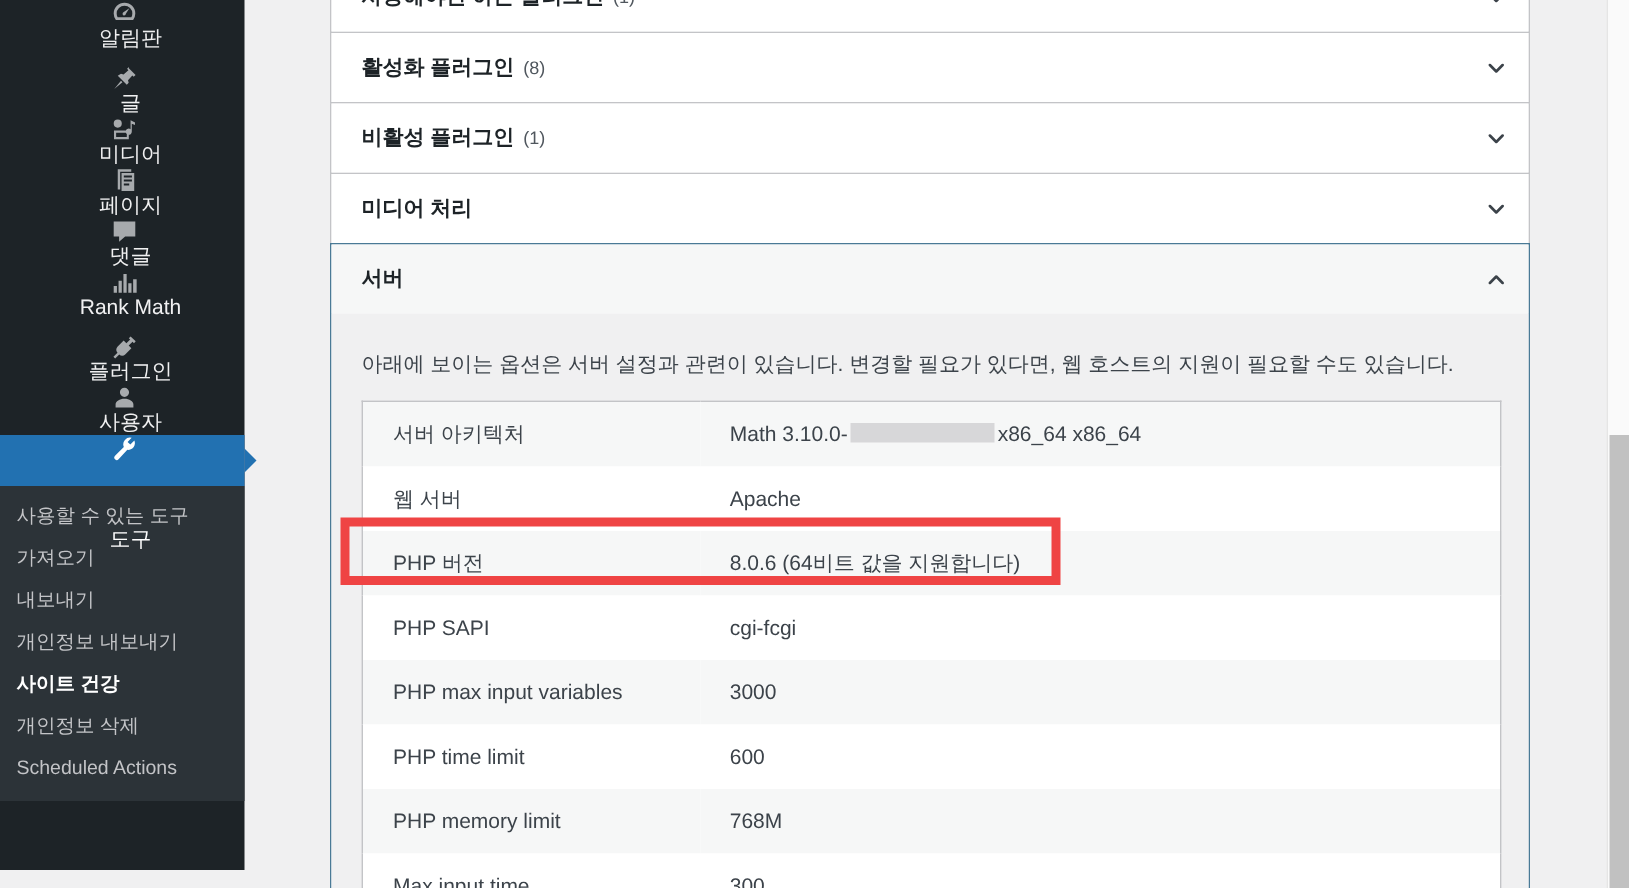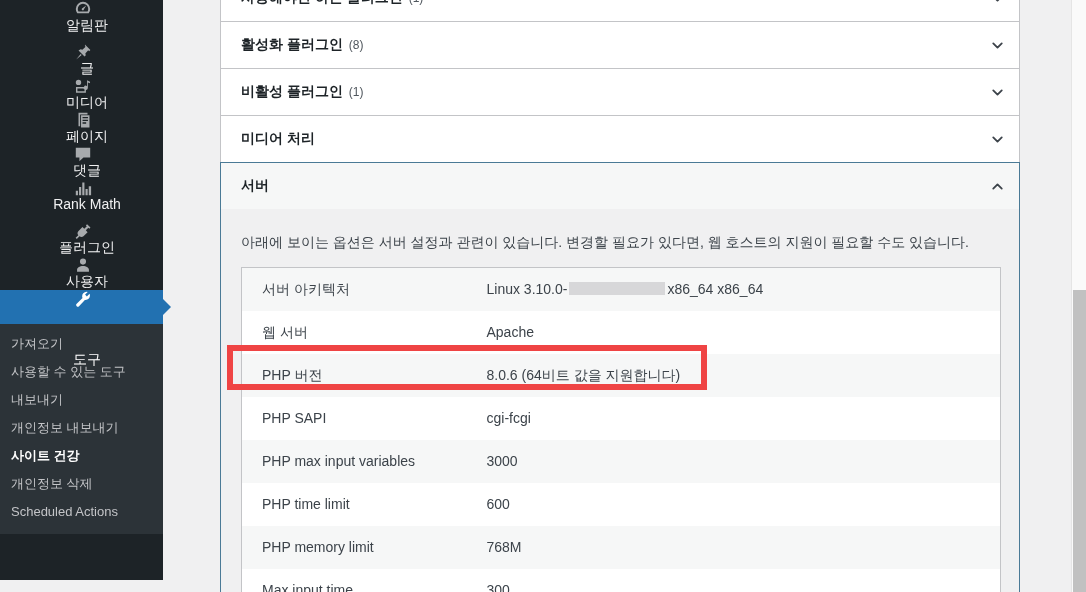--- a/index.html
+++ b/index.html
@@ -201,22 +201,22 @@
         </div>
         <div class="menu-top current">
           <span class="mi">
             <svg width="18" height="18" viewBox="0 0 20 20" fill="currentColor">
               <path d="M17.3 4.1l-3 3-2-2 3-3A5 5 0 009.5 8.9L3 15.4a1.8 1.8 0 002.6 2.6L12.1 11a5 5 0 005.2-6.9z"></path>
             </svg>
           </span>
           <span class="lbl">도구</span>
         </div>
         <div class="submenu">
+          <span class="sub-item">사용할 수 있는 도구</span>
           <span class="sub-item">가져오기</span>
-          <span class="sub-item">사용할 수 있는 도구</span>
           <span class="sub-item">내보내기</span>
           <span class="sub-item">개인정보 내보내기</span>
           <span class="sub-item current">사이트 건강</span>
           <span class="sub-item">개인정보 삭제</span>
           <span class="sub-item">Scheduled Actions</span>
         </div>
       </div>
   </nav>
 
   <main id="content">
@@ -269,21 +269,21 @@
                 <path d="M5 12.5l5-5 5 5"></path>
               </svg>
             </span>
           </div>
           <div class="acc-body">
             <p class="acc-desc">아래에 보이는 옵션은 서버 설정과 관련이 있습니다. 변경할 필요가 있다면, 웹 호스트의 지원이 필요할 수도 있습니다.</p>
             <table class="health-table">
               <tbody>
                 <tr class="alt">
                   <td class="k">서버 아키텍처</td>
-                  <td class="v"><span>Linux 3.10.0-</span><span class="redact"></span><span>x86_64 x86_64</span></td>
+                  <td class="v"><span>Math 3.10.0-</span><span class="redact"></span><span>x86_64 x86_64</span></td>
                 </tr>
                 <tr>
                   <td class="k">웹 서버</td>
                   <td class="v">Apache</td>
                 </tr>
                 <tr class="alt">
                   <td class="k">PHP 버전</td>
                   <td class="v">8.0.6 (64비트 값을 지원합니다)</td>
                 </tr>
                 <tr>

